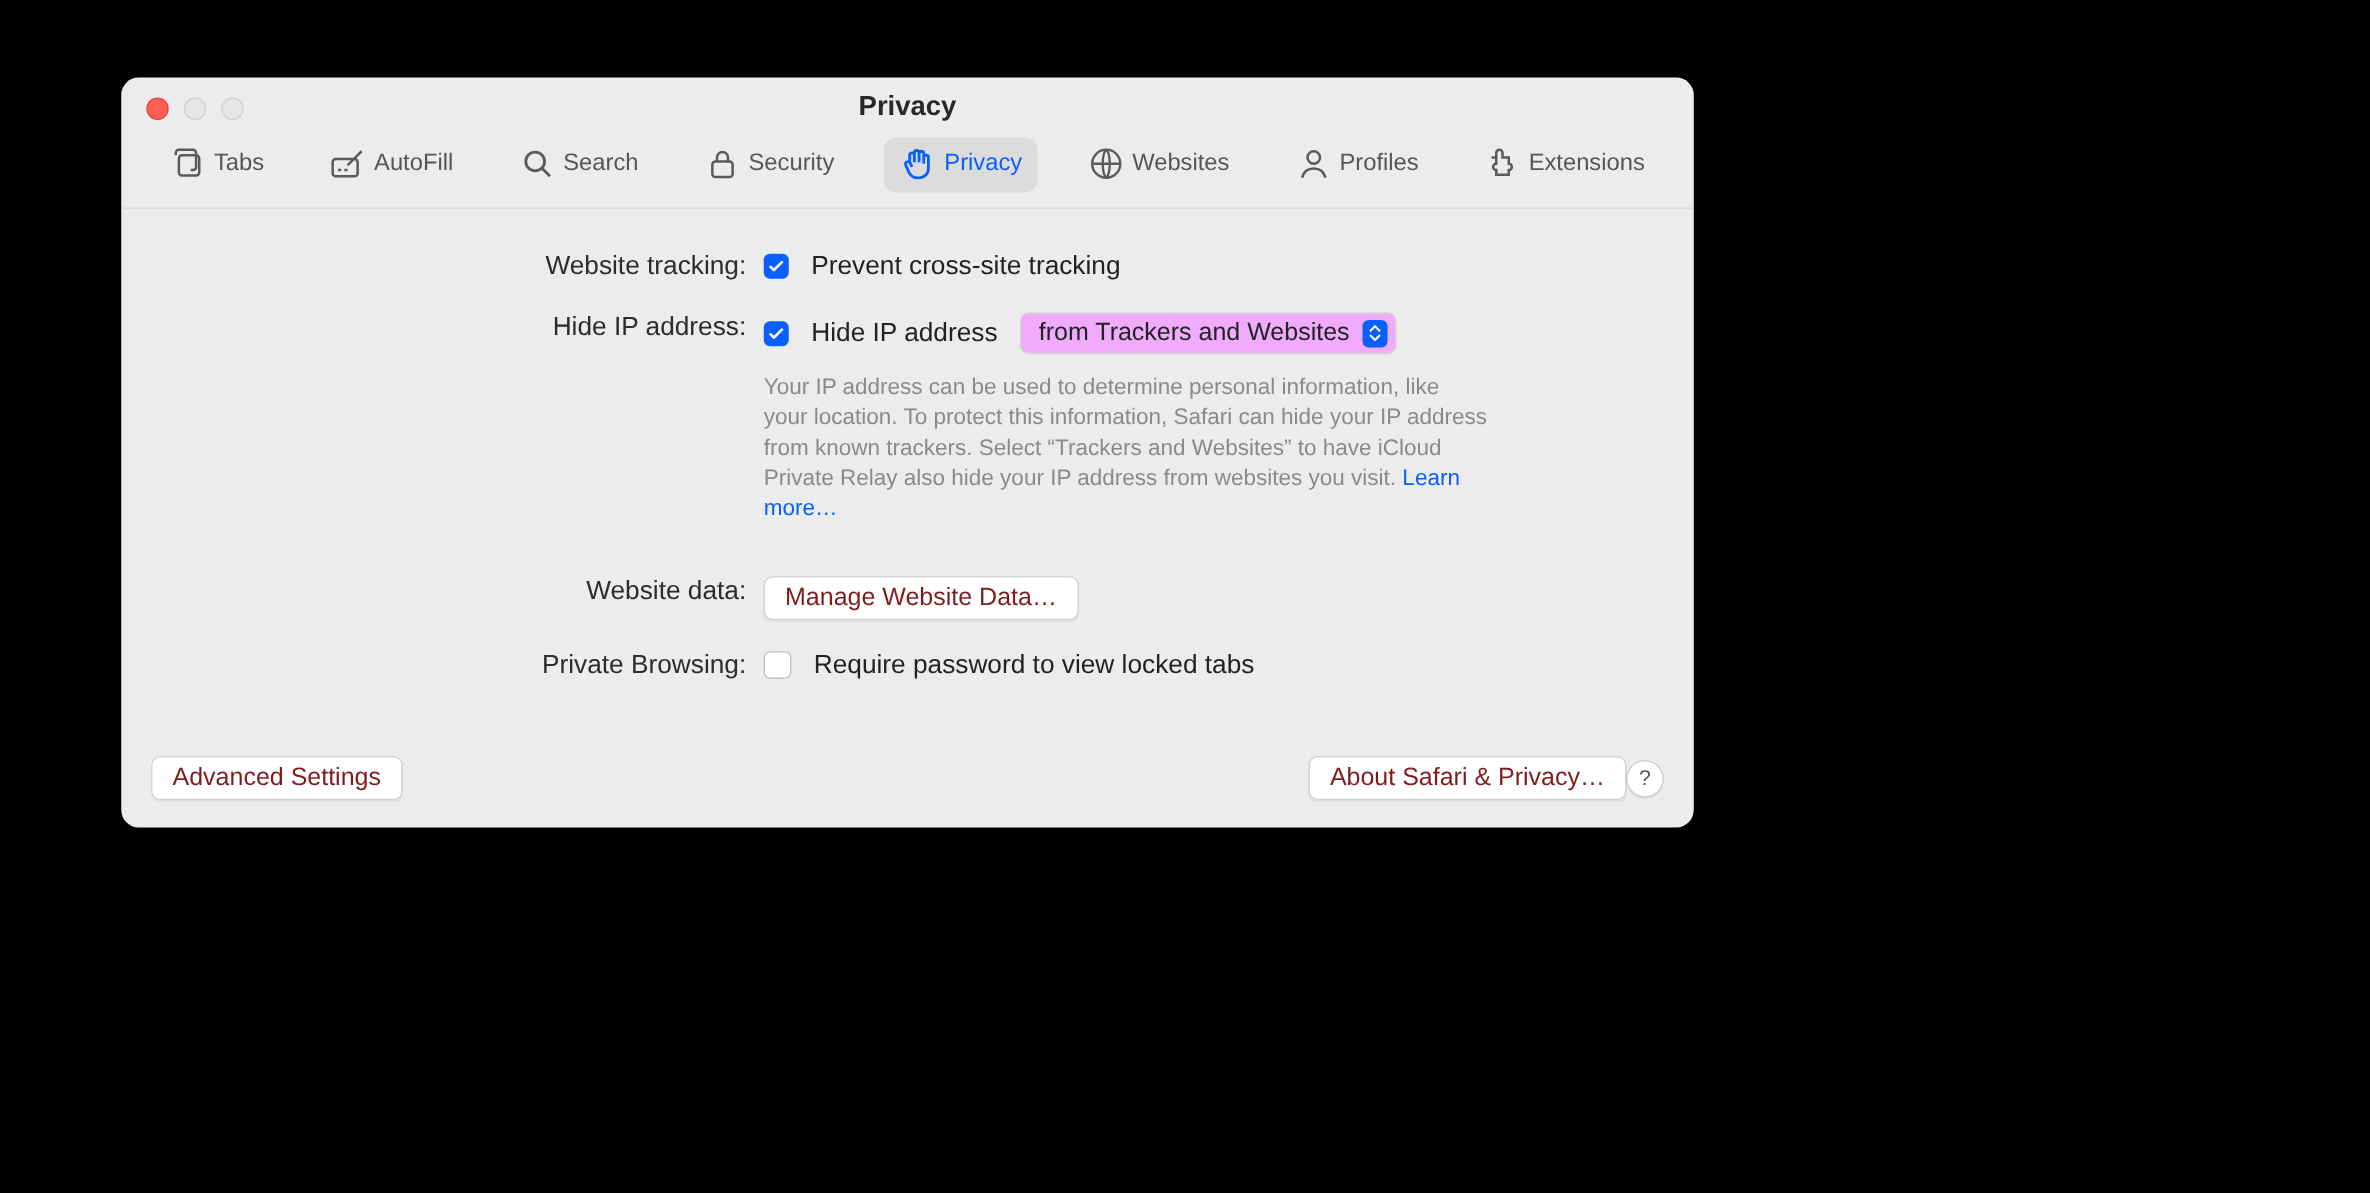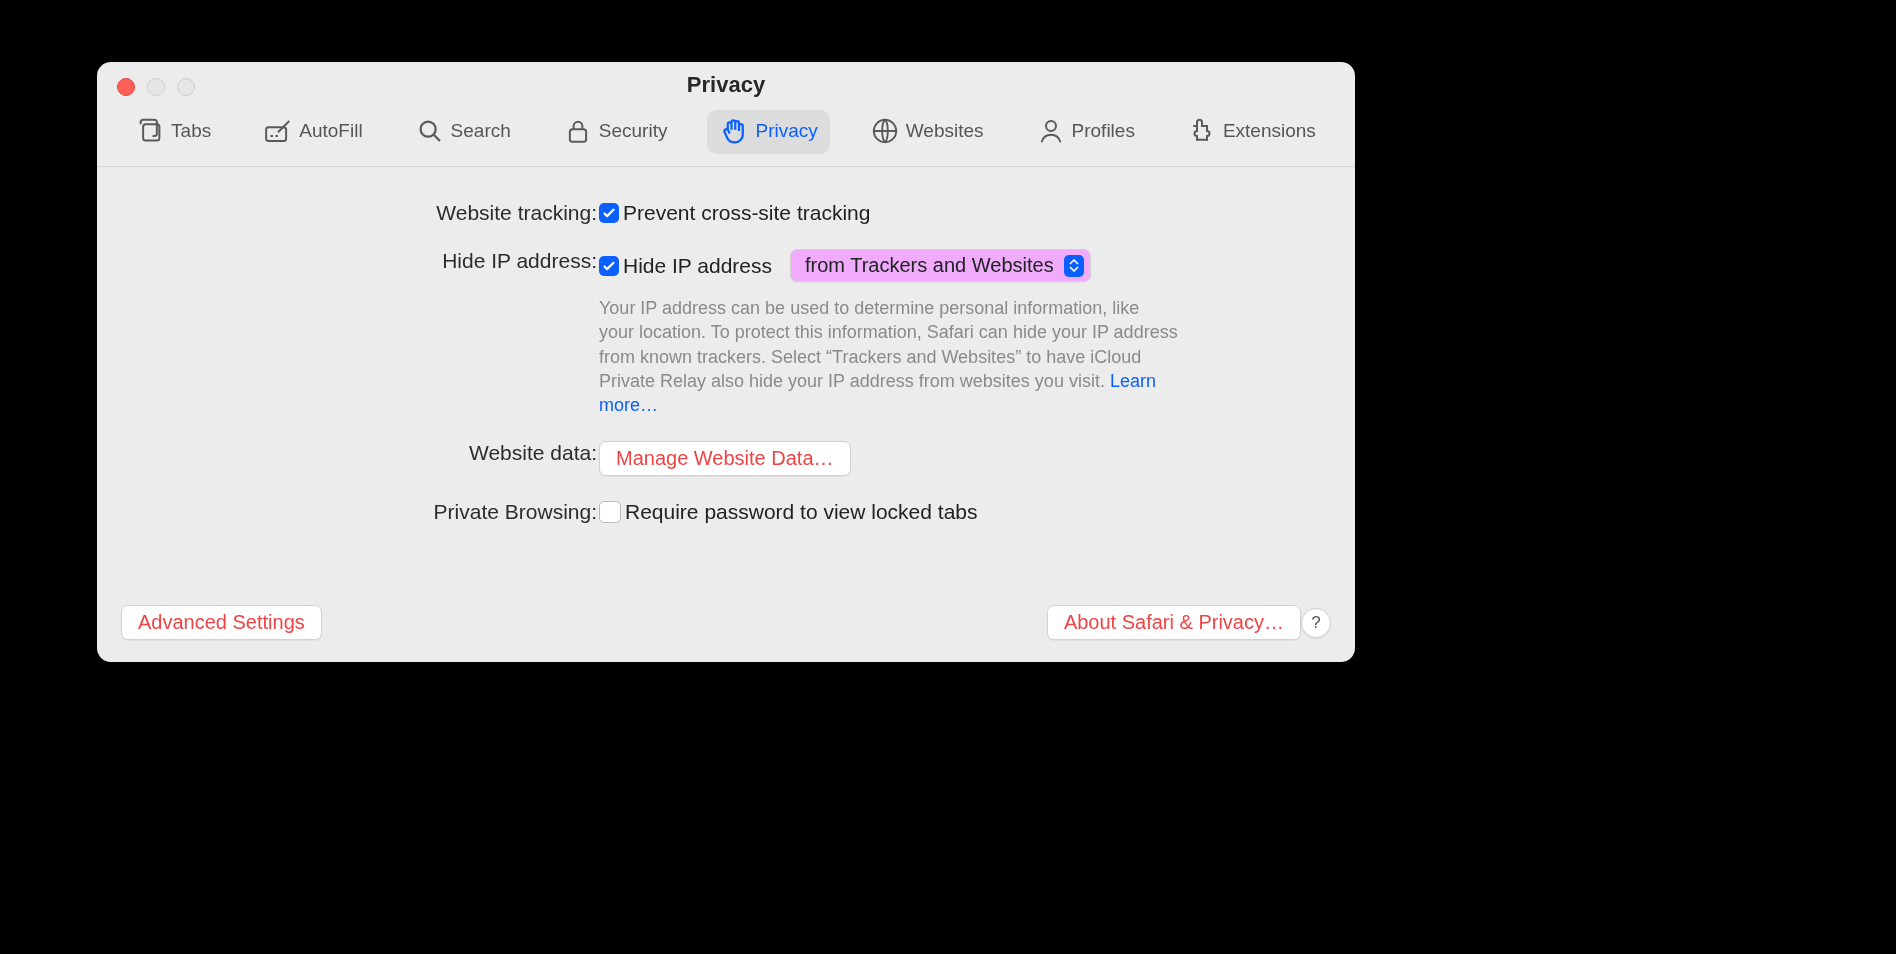--- a/index.html
+++ b/index.html
@@ -14,35 +14,35 @@
   .toolbar{display:flex;justify-content:center;gap:28px;padding:4px 0 12px;border-bottom:1px solid #d6d6d6;}
   .tab{display:flex;flex-direction:row;align-items:center;gap:6px;padding:6px 12px 8px;border-radius:10px;color:#5a5a5a;cursor:default;}
   .tab.selected{background:#dcdcdc;color:#0a60ff;}
   .tab .icon{height:30px;display:flex;align-items:center;justify-content:center;}
   .tab svg{width:30px;height:30px;}
   .tab .lbl{font-size:19px;}
   .tab.selected .lbl{color:#0a60ff;}
   .tab:not(.selected) .lbl{color:#565656;}
   .content{padding:34px 40px 0 40px;}
   .row{display:flex;align-items:flex-start;margin-bottom:24px;}
-  .row .label{width:460px;text-align:right;padding-right:2px;font-size:21px;color:#2c2c2c;white-space:nowrap;}
+  .row .label{width:460px;text-align:right;padding-right:14px;font-size:21px;color:#2c2c2c;white-space:nowrap;}
   .row .field{flex:1;}
-  .chk{display:inline-flex;align-items:center;gap:4px;}
+  .chk{display:inline-flex;align-items:center;gap:18px;}
   .chkbox{width:20px;height:20px;border-radius:5px;display:inline-flex;align-items:center;justify-content:center;}
   .chkbox.checked{background:#0a60ff;}
   .chkbox.unchecked{background:#fff;border:1px solid #bcbcbc;}
   .chkbox.checked svg{width:14px;height:14px;}
   .chk .txt{font-size:21px;color:#222;}
   .dropdown{display:inline-flex;align-items:center;background:#f0abfc;border:1px solid #d2d2d2;border-radius:7px;padding:4px 6px 4px 14px;margin-left:18px;box-shadow:0 1px 1px rgba(0,0,0,.04);}
   .dropdown .val{font-size:20px;color:#222;padding-right:10px;}
   .dropdown .stepper{width:20px;height:22px;background:#0a60ff;border-radius:5px;display:flex;flex-direction:column;align-items:center;justify-content:center;gap:1px;}
   .dropdown .stepper svg{width:10px;height:6px;}
   .desc{max-width:580px;font-size:18px;color:#8a8a8a;line-height:1.35;margin-top:4px;}
   .desc .link{color:#0a60ff;}
-  .btn{display:inline-flex;align-items:center;background:#fff;border:1px solid #d2d2d2;border-radius:7px;padding:5px 16px;font-size:20px;color:#ef4444;box-shadow:0 1px 1px rgba(0,0,0,.05);}
+  .btn{display:inline-flex;align-items:center;background:#fff;border:1px solid #d2d2d2;border-radius:7px;padding:5px 16px;font-size:20px;color:#7f1d1d;box-shadow:0 1px 1px rgba(0,0,0,.05);}
   .bottombar{position:absolute;left:0;right:0;bottom:22px;display:flex;justify-content:space-between;padding:0 24px;}
   .bottombar .right{display:flex;align-items:center;}
   .help{width:28px;height:28px;border-radius:50%;background:#fff;border:1px solid #cfcfcf;display:flex;align-items:center;justify-content:center;font-size:17px;color:#555;box-shadow:0 1px 1px rgba(0,0,0,.08);}
 </style>
 </head>
 <body>
 
 <div class="window">
 
   <div class="titlebar">
@@ -183,21 +183,21 @@
                 </svg>
               <svg viewBox="0 0 10 6">
                   <path d="M1 1l4 4 4-4" stroke="#fff" stroke-width="1.6" fill="none"></path>
                 </svg>
             </span>
           </div>
         </div>
       </div>
     </div>
 
-    <div class="row" style="margin-bottom:24px">
+    <div class="row" style="margin-bottom:43px">
       <div class="label"></div>
       <div class="field">
         <div class="desc">
           <span>Your IP address can be used to determine personal information, like your location. To protect this information, Safari can hide your IP address from known trackers. Select “Trackers and Websites” to have iCloud Private Relay also hide your IP address from websites you visit. </span><span class="link">Learn more…</span>
         </div>
       </div>
     </div>
 
     <div class="row">
       <div class="label">Website data:</div>

